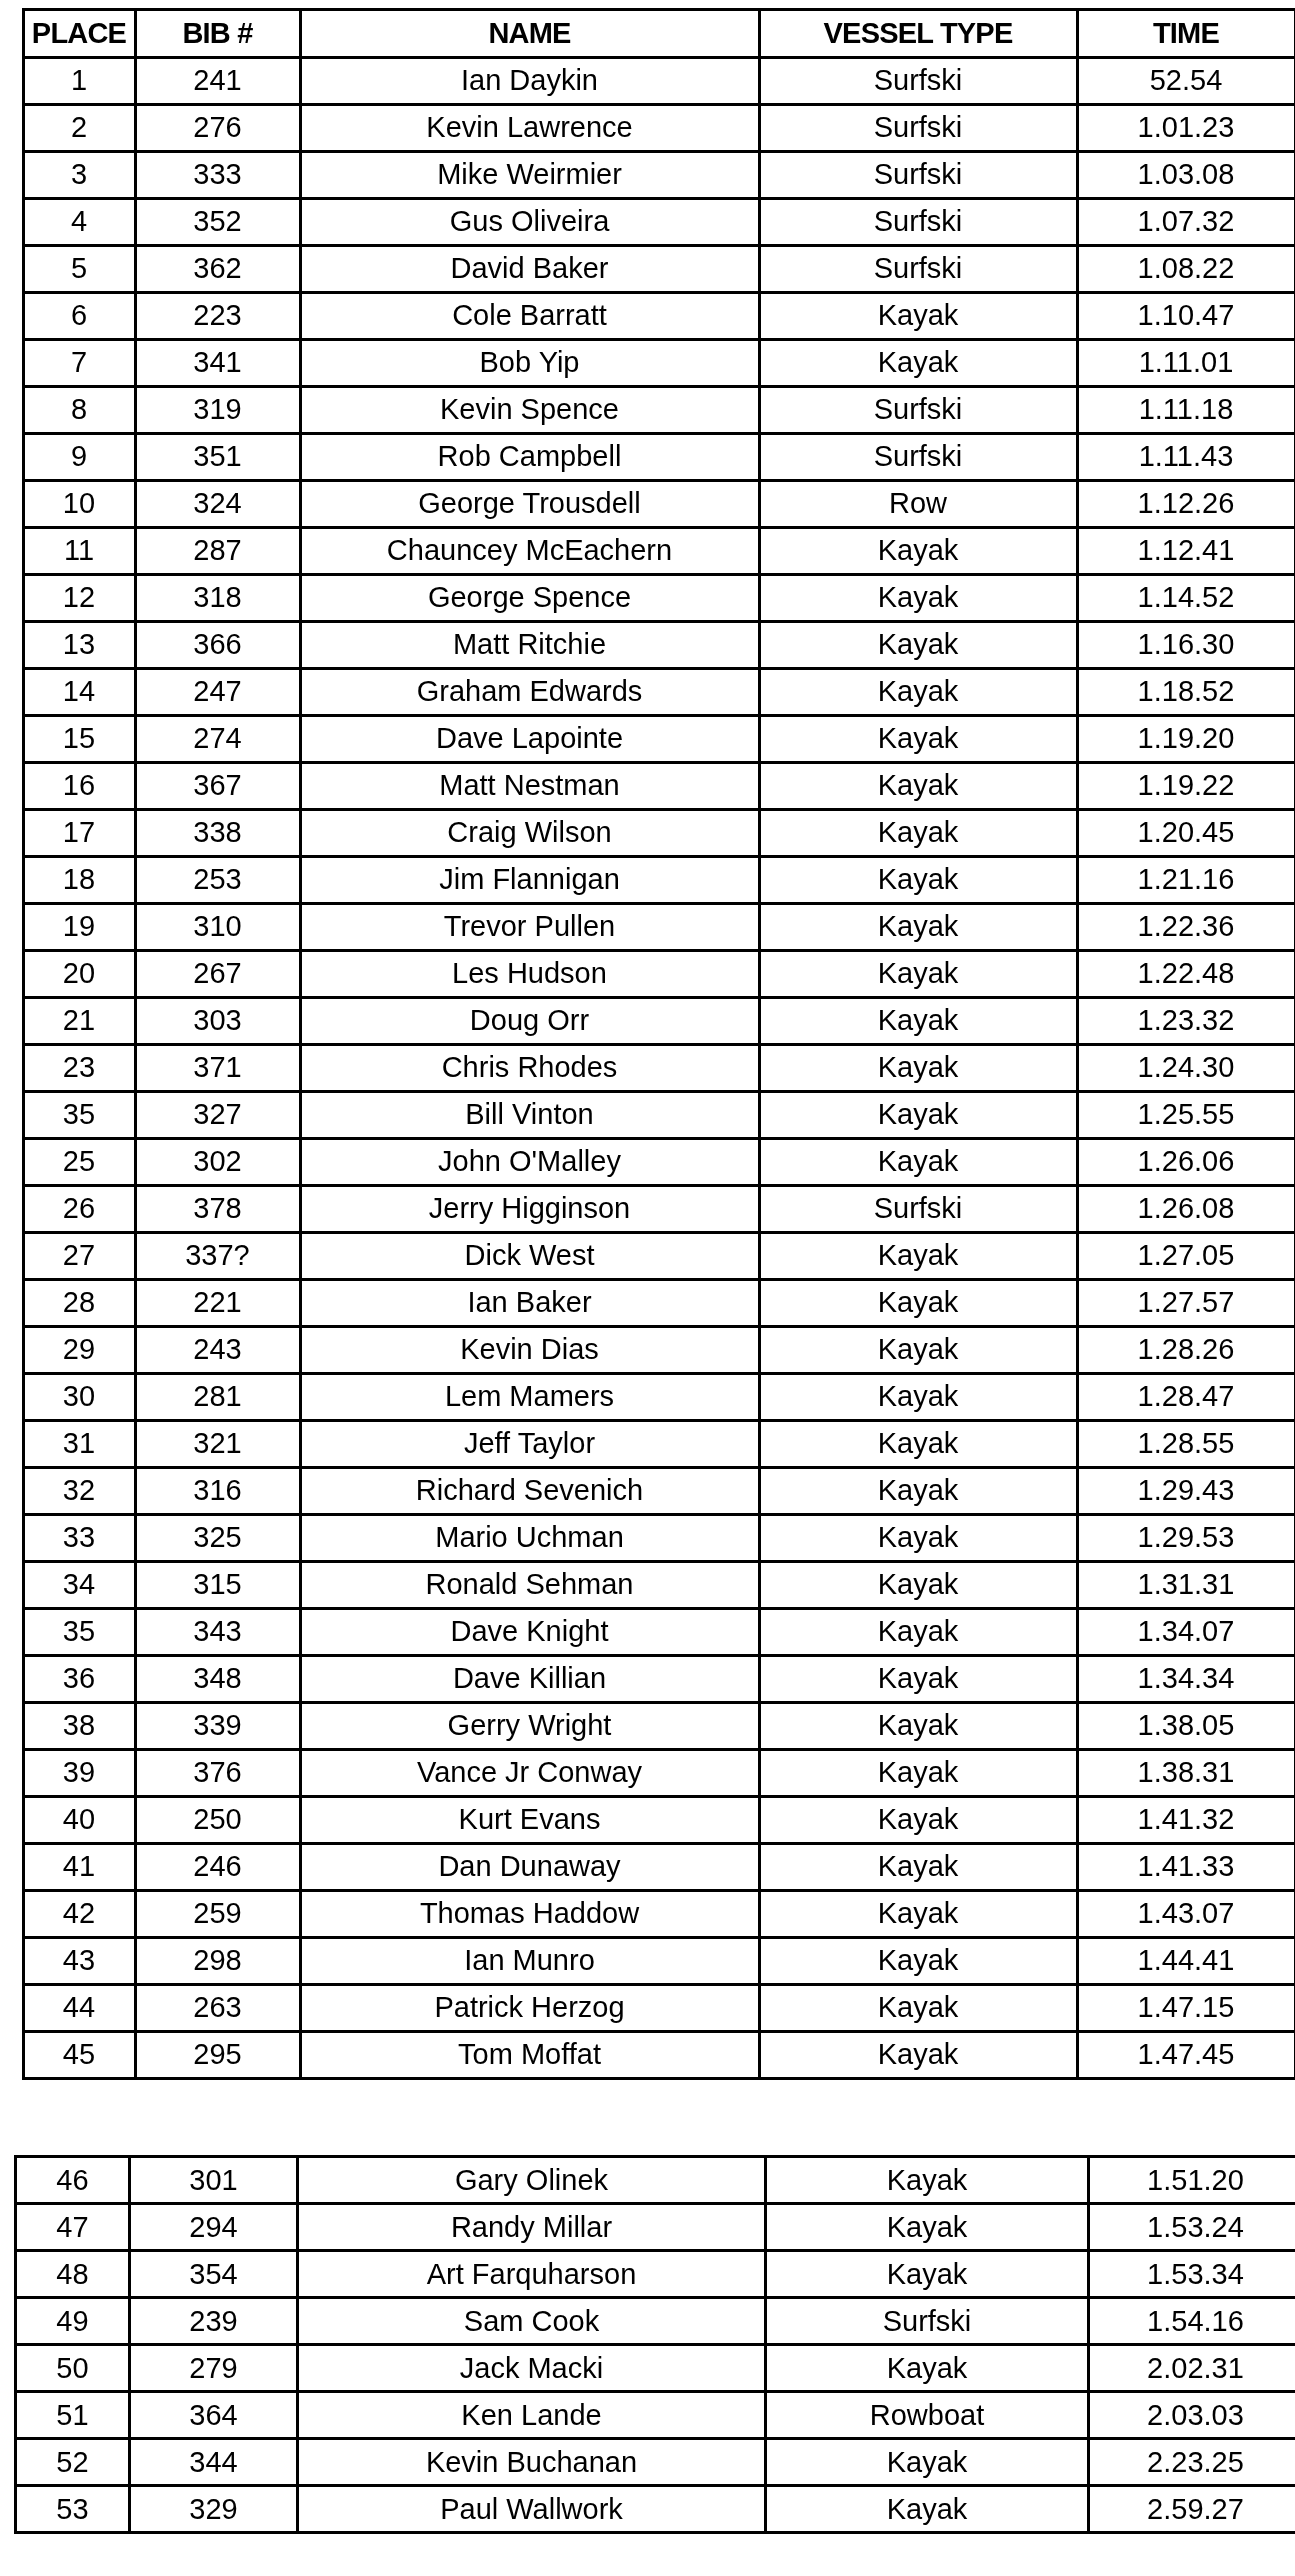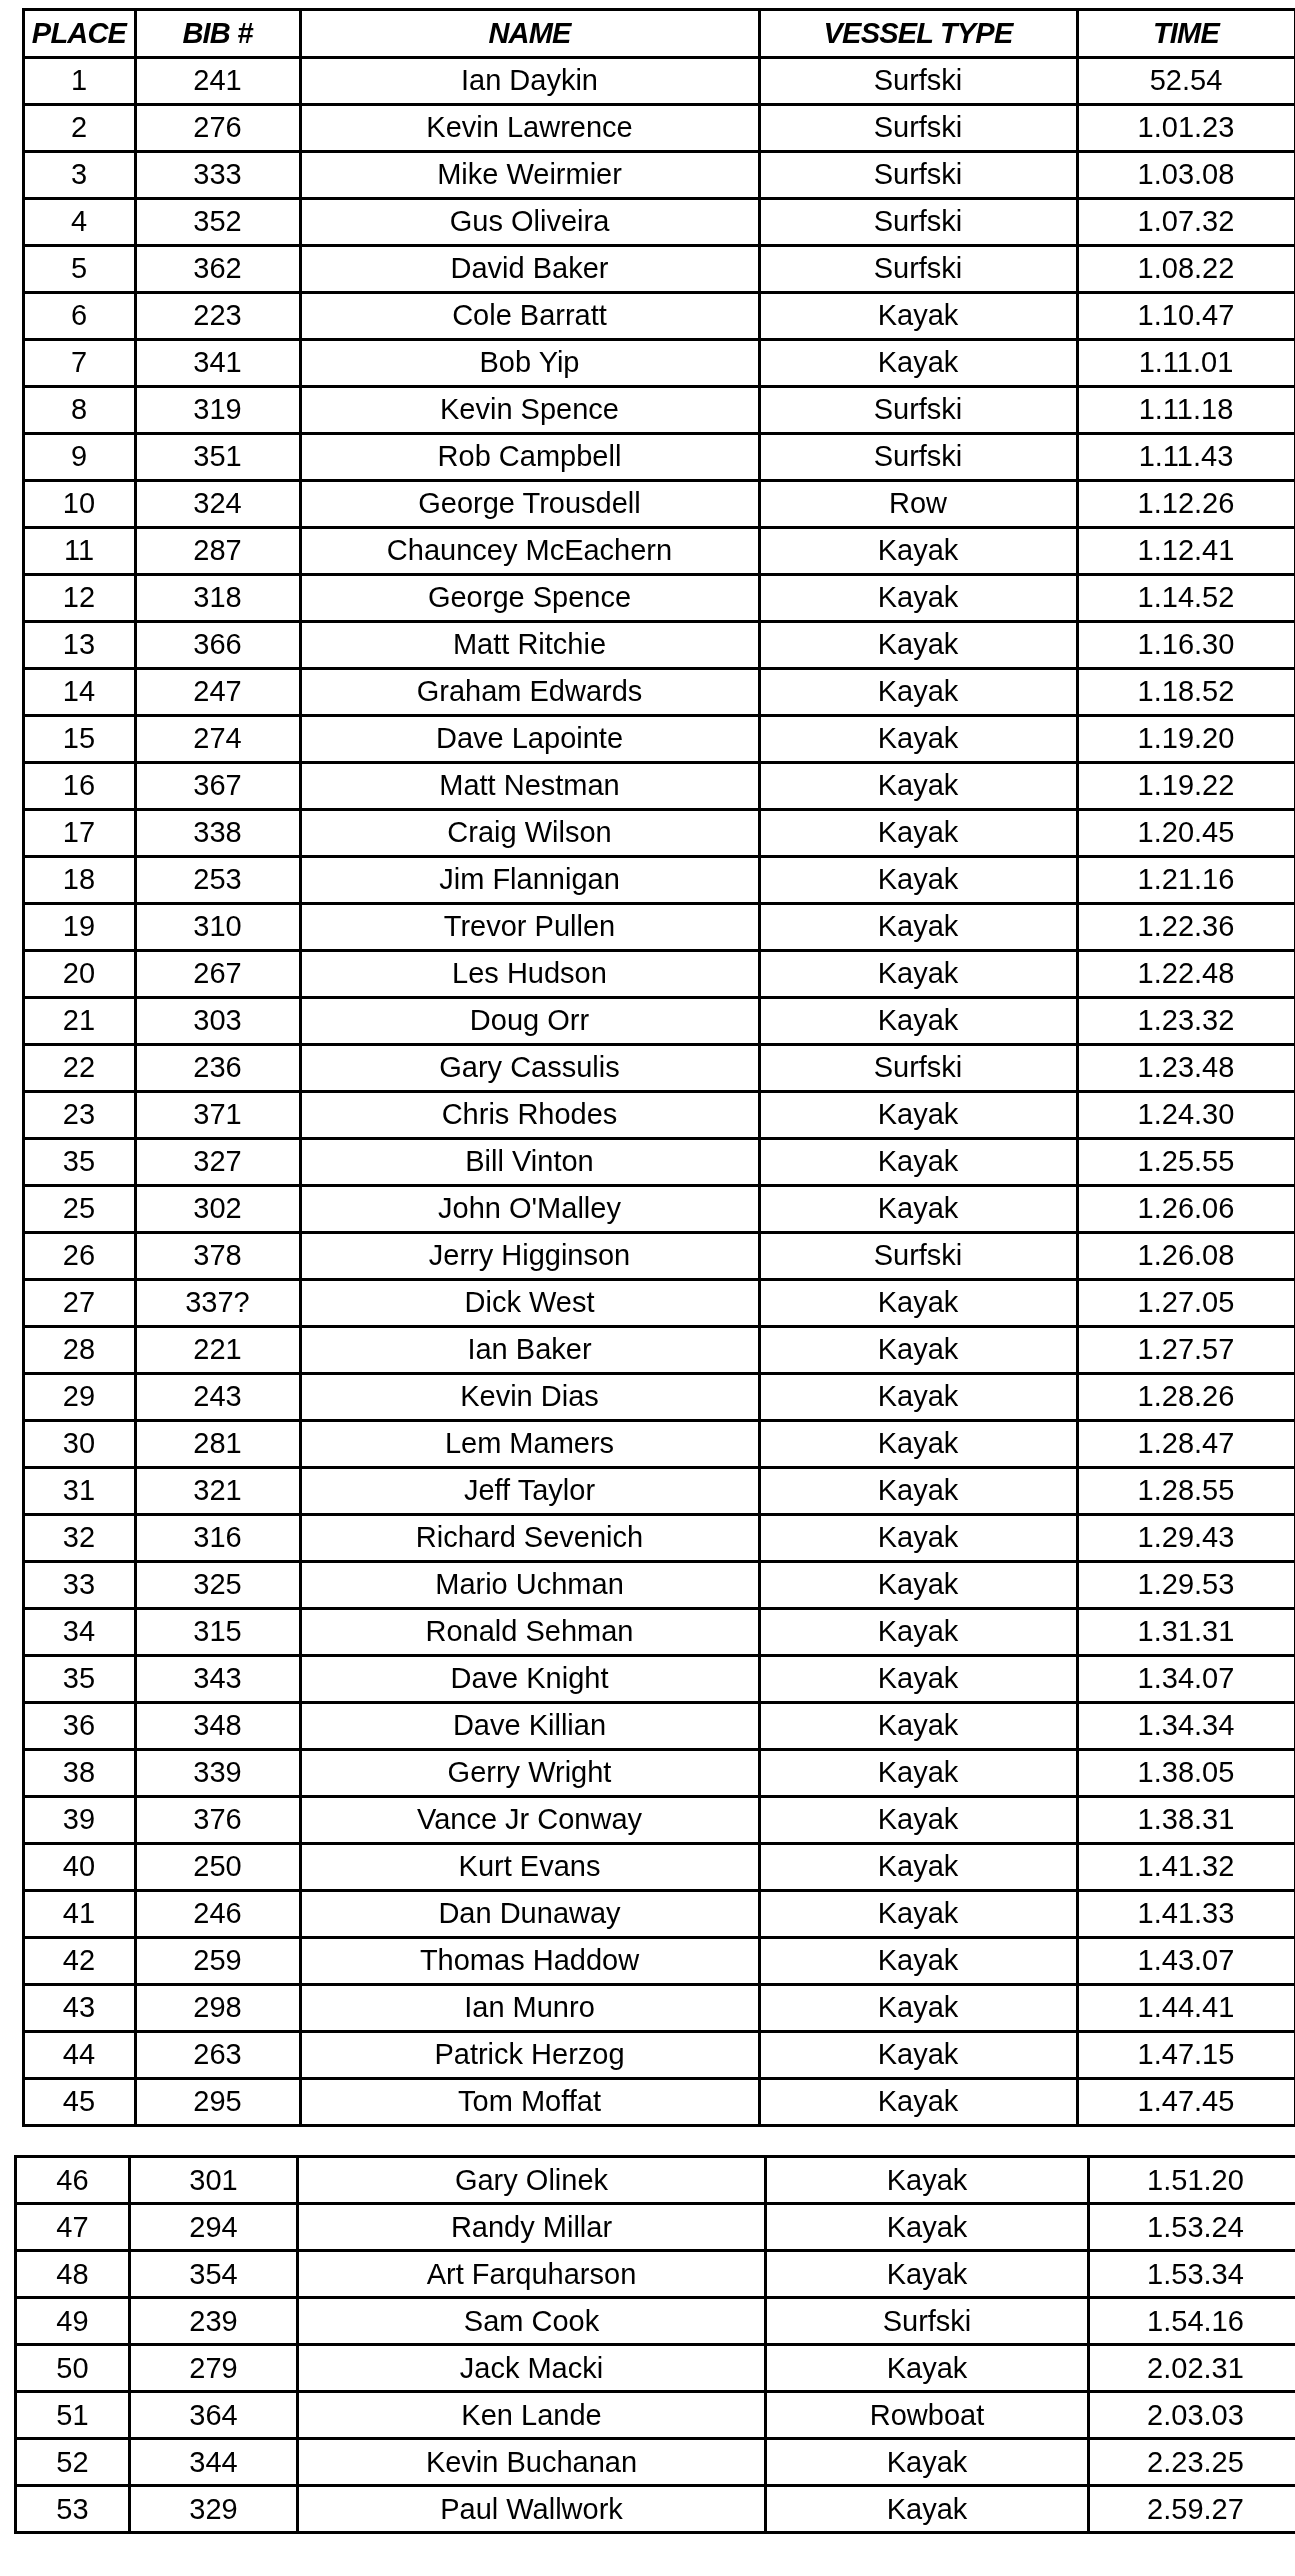--- a/index.html
+++ b/index.html
@@ -4,21 +4,21 @@
 <style>
   html, body { margin: 0; padding: 0; background: #ffffff; }
   body { width: 1296px; height: 2576px; position: relative; overflow: hidden;
          font-family: "Liberation Sans", "DejaVu Sans", sans-serif; color: #000; }
   .tbl { position: absolute; border-collapse: collapse; table-layout: fixed; }
   .tbl td, .tbl th { border: 3.1px solid #000; text-align: center; vertical-align: middle;
                      padding: 0; overflow: hidden; white-space: nowrap; }
   .tbl th { font-weight: bold; font-size: 29px; letter-spacing: -0.8px; }
   .tbl td { font-size: 29px; }
   #upper { left: 21.5px; top: 7.7px; width: 1273px; }
-  #upper thead tr { height: 48px; font-style: italic; }
+  #upper thead tr { height: 48px; }
   #upper tbody tr { height: 47px; }
   #lower { left: 14px; top: 2155px; width: 1286px; }
   #lower tbody tr { height: 47px; }
 </style>
 </head>
 <body>
 
 <table id="upper" class="tbl">
   <colgroup>
     <col style="width:112px">
@@ -178,27 +178,20 @@
         <td>1.22.48</td>
       </tr>
       <tr>
         <td>21</td>
         <td>303</td>
         <td>Doug Orr</td>
         <td>Kayak</td>
         <td>1.23.32</td>
       </tr>
       <tr>
-        <td>22</td>
-        <td>236</td>
-        <td>Gary Cassulis</td>
-        <td>Surfski</td>
-        <td>1.23.48</td>
-      </tr>
-      <tr>
         <td>23</td>
         <td>371</td>
         <td>Chris Rhodes</td>
         <td>Kayak</td>
         <td>1.24.30</td>
       </tr>
       <tr>
         <td>35</td>
         <td>327</td>
         <td>Bill Vinton</td>

